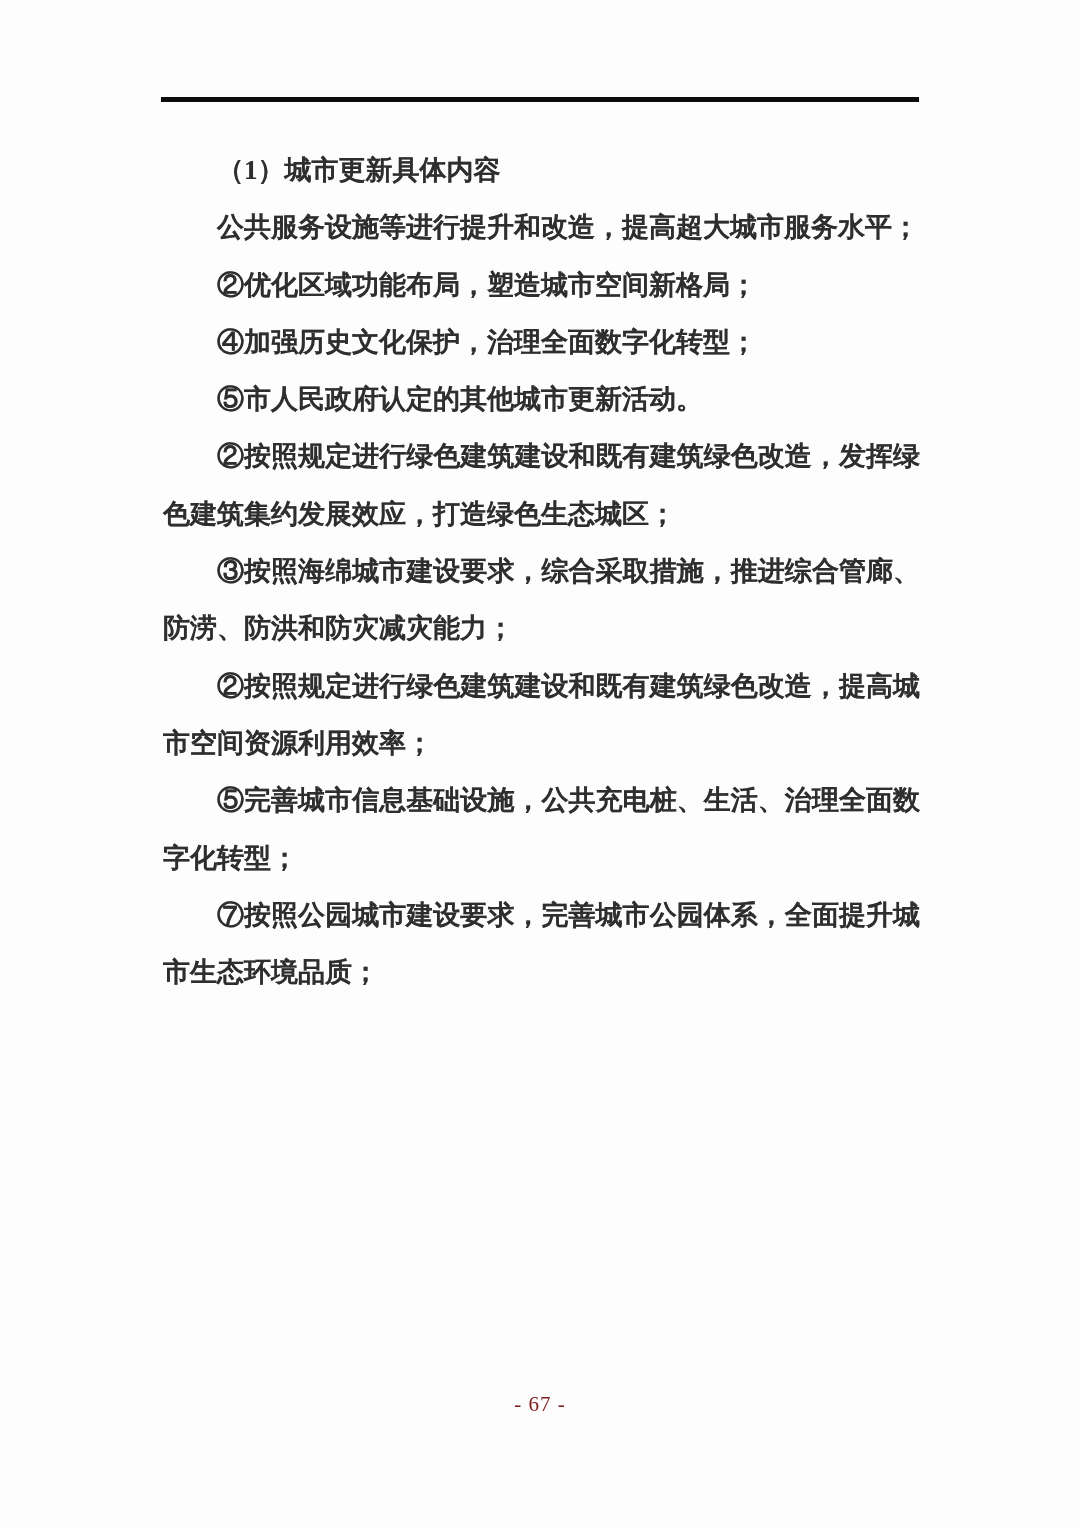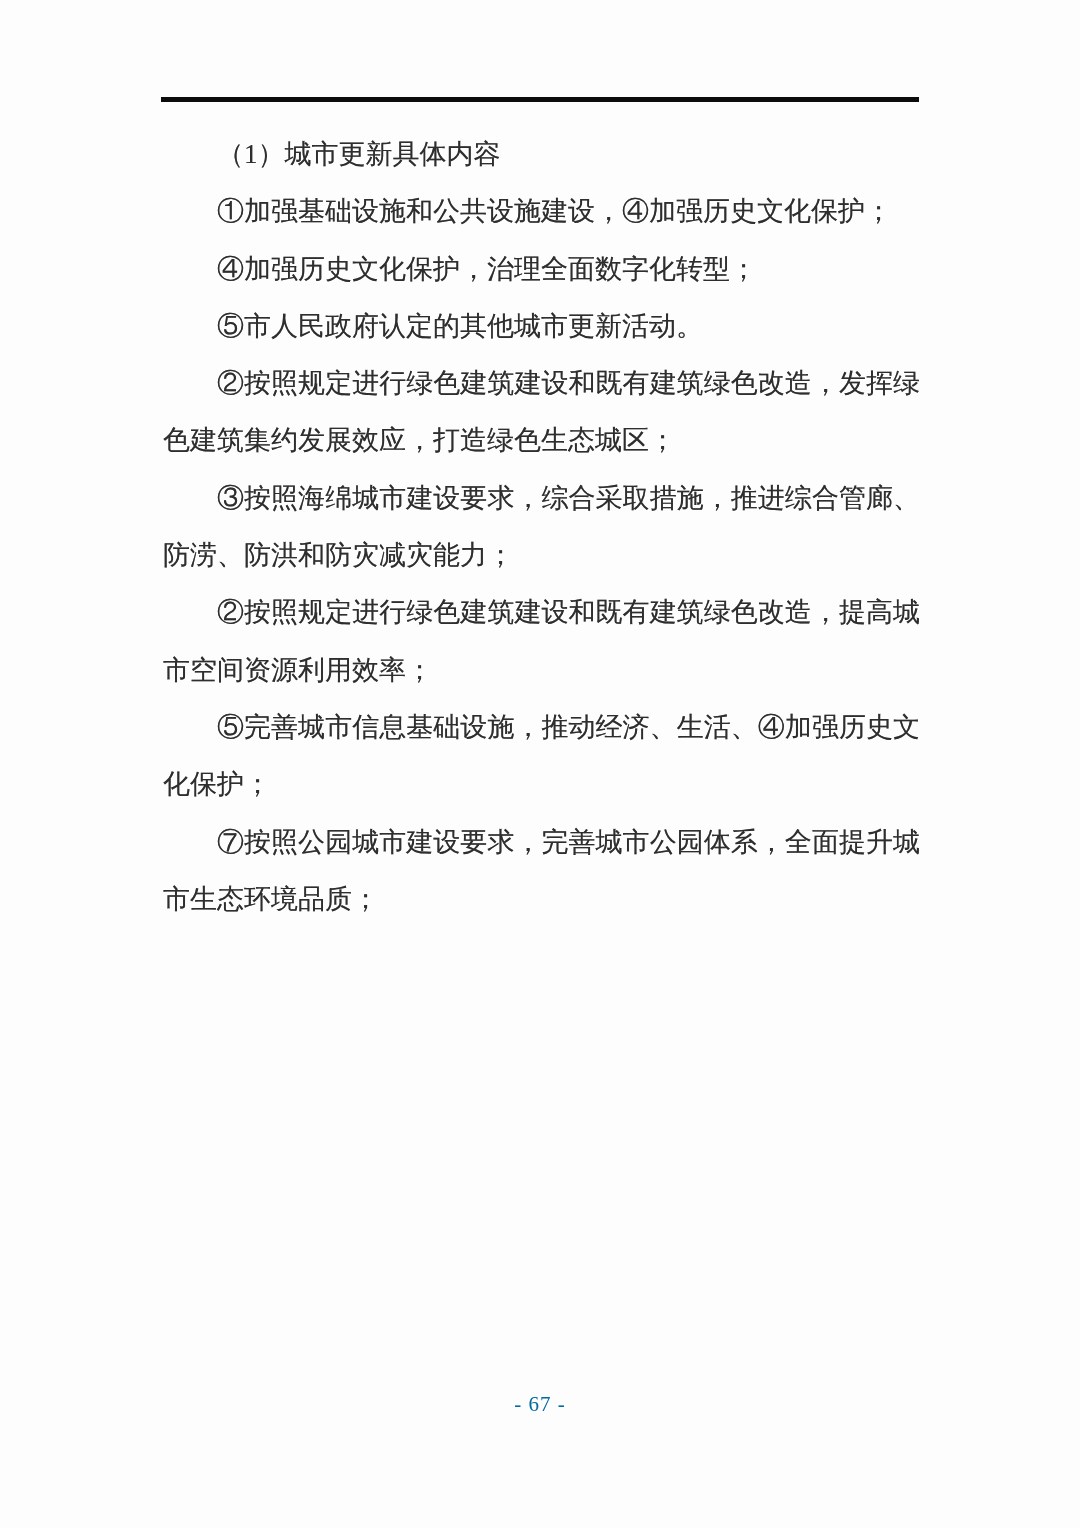--- a/index.html
+++ b/index.html
@@ -24,22 +24,23 @@
     position: absolute;
     left: 161px;
     top: 97px;
     width: 758px;
     height: 5px;
     background: #0c0c0c;
   }
   .doc-body {
     position: absolute;
     left: 163px;
-    top: 126px;
+    top: 142px;
     width: 757px;
+    font-weight: bold;
   }
   .para {
     margin: 0;
     padding: 0;
     font-size: 27px;
     line-height: 57.3px;
     text-indent: 2em;
     text-align: justify;
     text-justify: inter-ideograph;
     color: #2e2e2e;
@@ -49,36 +50,37 @@
   .footer {
     position: absolute;
     left: 0;
     top: 1392px;
     width: 100%;
     text-align: center;
   }
   .page-number {
     font-family: "Liberation Serif", "DejaVu Serif", serif;
     font-size: 21px;
-    color: #0369a1;
+    color: #7f1d1d;
     letter-spacing: 1px;
   }
 </style>
 </head>
 <body>
 
 <div class="page">
   <div class="header-rule"></div>
   <div class="doc-body">
       <p class="para">（1）城市更新具体内容</p>
-      <p class="para">①加强基础设施和公共设施建设，④加强历史文化保护；</p>
+      <p class="para">公共服务设施等进行提升和改造，提高超大城市服务水平；</p>
+      <p class="para">②优化区域功能布局，塑造城市空间新格局；</p>
       <p class="para">④加强历史文化保护，治理全面数字化转型；</p>
       <p class="para">⑤市人民政府认定的其他城市更新活动。</p>
       <p class="para">②按照规定进行绿色建筑建设和既有建筑绿色改造，发挥绿色建筑集约发展效应，打造绿色生态城区；</p>
       <p class="para">③按照海绵城市建设要求，综合采取措施，推进综合管廊、防涝、防洪和防灾减灾能力；</p>
       <p class="para">②按照规定进行绿色建筑建设和既有建筑绿色改造，提高城市空间资源利用效率；</p>
-      <p class="para">⑤完善城市信息基础设施，推动经济、生活、④加强历史文化保护；</p>
+      <p class="para">⑤完善城市信息基础设施，公共充电桩、生活、治理全面数字化转型；</p>
       <p class="para">⑦按照公园城市建设要求，完善城市公园体系，全面提升城市生态环境品质；</p>
     </div>
   <div class="footer">
     <span class="page-number">- 67 -</span>
   </div>
 </div>
 
 </body></html>

